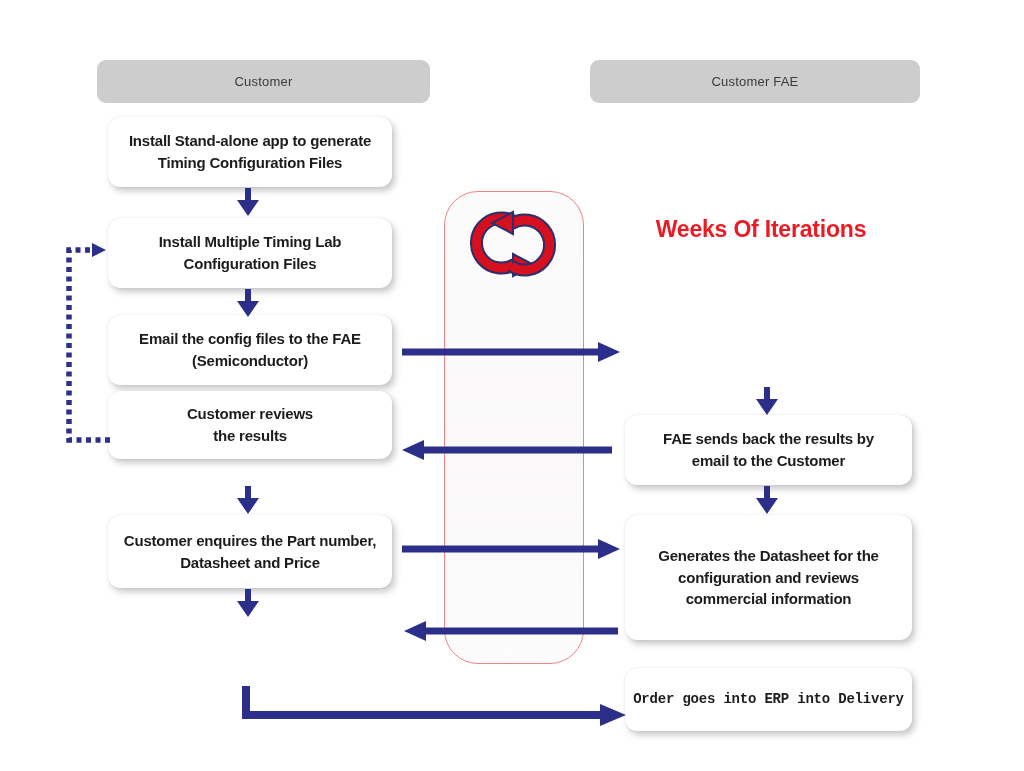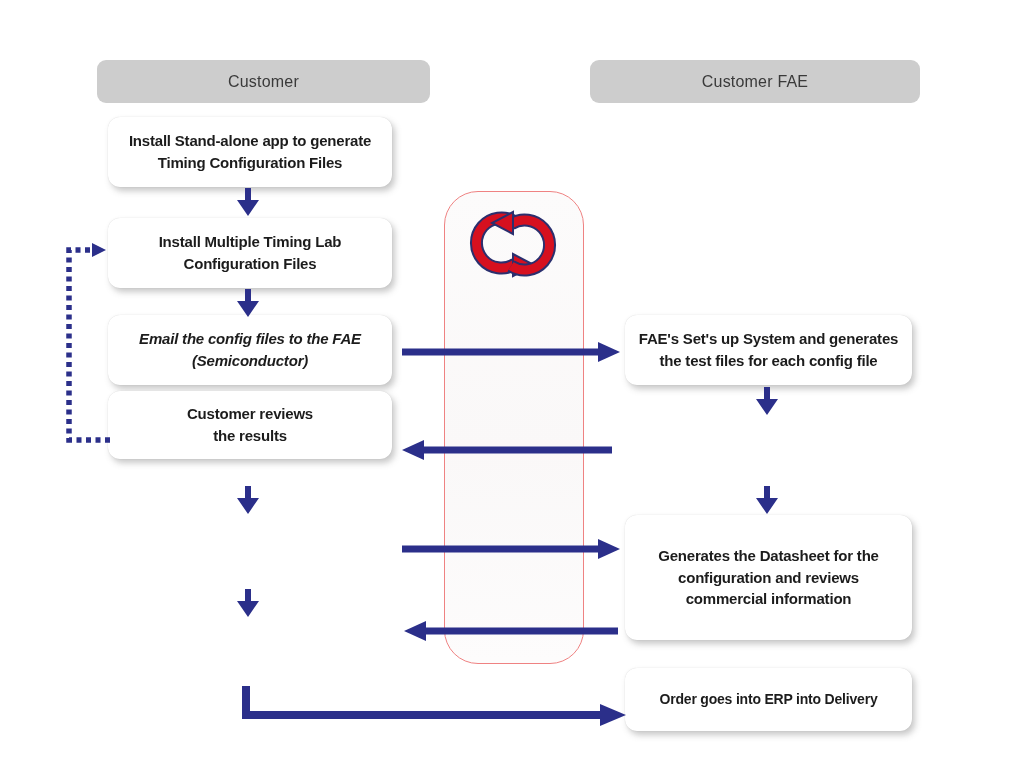--- a/index.html
+++ b/index.html
@@ -3,30 +3,30 @@
 <meta charset="utf-8">
 <style>
   html,body{margin:0;padding:0;background:#fff;}
   .canvas{
     position:relative;width:1024px;height:771px;background:#ffffff;overflow:hidden;
     font-family:"Liberation Sans",sans-serif;
   }
   .hdr{
     position:absolute;background:#cdcdcd;border-radius:9px;
     display:flex;align-items:center;justify-content:center;
-    font-size:16px;color:#3a3a3a;letter-spacing:.2px;text-align:right;
+    font-size:13px;color:#3a3a3a;letter-spacing:.2px;text-align:right;
   }
   .box{
     position:absolute;background:#ffffff;border-radius:12px;
     box-shadow:3px 4px 6px rgba(110,110,110,.38), 0 0 1px rgba(180,180,180,.6);
     display:flex;align-items:center;justify-content:center;text-align:center;
     font-weight:bold;font-size:15px;line-height:1.45;color:#1c1c1c;
     white-space:pre-line;letter-spacing:-0.2px;z-index:3;
   }
-  .box.small{font-size:14px;}
+  .box.small{font-size:14px;font-family:Liberation Mono, monospace;}
   .zone{
     position:absolute;left:444px;top:191px;width:138px;height:471px;
     border:1.5px solid #ef8282;border-radius:34px;
     background:linear-gradient(180deg,#fcfbfb 0%,#faf8f8 55%,#fdfcfc 100%);
     z-index:1;
   }
   .weeks{
     position:absolute;left:630px;top:216px;width:262px;text-align:center;
     font-size:23px;font-weight:bold;color:#ec1b23;letter-spacing:-0.2px;z-index:3;
   }
@@ -45,32 +45,35 @@
 
   <svg class="arr" style="left:456px;top:204px;" width="114" height="80" viewBox="0 0 114 80">
     <g id="ha">
       <path d="M 59 18 A 25 25 0 1 0 59 60" fill="none" stroke="#2b2f6e" stroke-width="13"></path>
       <path d="M 59 18 A 25 25 0 1 0 59 60" fill="none" stroke="#d6101f" stroke-width="9"></path>
       <polygon points="57,50 57,72 78,61" fill="#d6101f" stroke="#2b2f6e" stroke-width="2"></polygon>
     </g>
     <use href="#ha" transform="rotate(180 57 40)"></use>
   </svg>
 
+  <div class="weeks">Weeks Of Iterations</div>
 
   <div class="box" style="left:108px;top:117px;width:284px;height:70px;text-align:center;">Install Stand-alone app to generate
 Timing Configuration Files</div>
   <div class="box" style="left:108px;top:218px;width:284px;height:70px;">Install Multiple Timing Lab
 Configuration Files</div>
-  <div class="box" style="left:108px;top:315px;width:284px;height:70px;font-style:italic;">Email the config files to the FAE
+  <div class="box" style="left:108px;top:315px;width:284px;height:70px;">Email the config files to the FAE
 (Semiconductor)</div>
   <div class="box" style="left:108px;top:391px;width:284px;height:68px;">Customer reviews
 the results</div>
+  <div class="box" style="left:108px;top:515px;width:284px;height:73px;">Customer enquires the Part number,
+Datasheet and Price</div>
 
-  <div class="box" style="left:625px;top:315px;width:287px;height:70px;">FAE's Set's up System and generates
-the test files for each config file</div>
+  <div class="box" style="left:625px;top:415px;width:287px;height:70px;">FAE sends back the results by
+email to the Customer</div>
   <div class="box" style="left:625px;top:515px;width:287px;height:125px;">Generates the Datasheet for the
 configuration and reviews
 commercial information</div>
   <div class="box small" style="left:625px;top:668px;width:287px;height:63px;">Order goes into ERP into Delivery</div>
 
   <svg class="arr" style="left:237px;top:188px;" width="22" height="28" viewBox="0 0 22 28">
     <polygon points="8,0 14,0 14,12 22,12 11,28 0,12 8,12" fill="#2b2f8a"></polygon>
     </svg>
   <svg class="arr" style="left:237px;top:289px;" width="22" height="28" viewBox="0 0 22 28">
     <polygon points="8,0 14,0 14,12 22,12 11,28 0,12 8,12" fill="#2b2f8a"></polygon>

